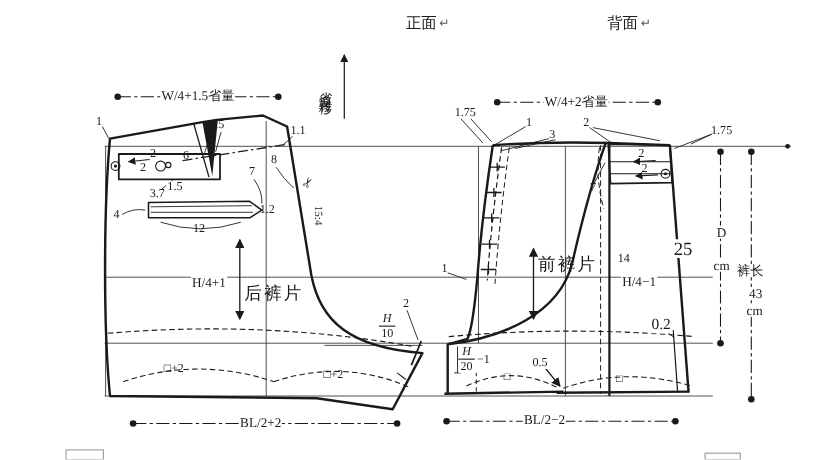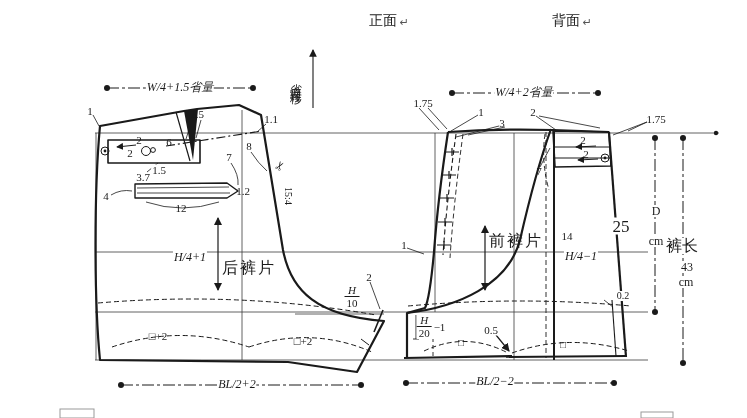--- a/index.html
+++ b/index.html
@@ -2,21 +2,21 @@
 <html><head>
 <meta charset="utf-8">
 <style>
   html,body{margin:0;padding:0;background:#fff}
   .stage{position:relative;width:747px;height:418px;background:#fff;overflow:hidden;
          font-family:"Liberation Serif",serif;color:#1a1a1a}
   .stage svg{position:absolute;left:0;top:0}
   .layer{position:absolute;left:0;top:0;width:100%;height:100%}
   .lbl{position:absolute;white-space:nowrap;line-height:1;font-family:"Liberation Serif",serif}
   .cjk{font-family:"Liberation Sans",sans-serif}
-  .it{font-style:italic}
+  .it{}
   .wb{background:#fff;padding:0 1px}
   .big{font-weight:400;letter-spacing:2px}
   .vert{writing-mode:vertical-rl;letter-spacing:3px}
   .frac{position:absolute;display:flex;align-items:center;background:#fff;line-height:1;
         font-family:"Liberation Serif",serif;font-size:11px}
   .frac .stack{display:flex;flex-direction:column;align-items:center}
   .frac .num{font-style:italic;padding:0 2px}
   .frac .den{border-top:1px solid #1a1a1a;padding:1px 2px 0 2px}
   .frac .suf{margin-left:2px}
 </style>
@@ -173,21 +173,21 @@
       <span class="lbl it wb" style="left: 495px; top: 381px; font-size: 12px; transform: translate(-50%, -50%);">BL/2−2</span>
       <span class="lbl" style="left: 158px; top: 336px; font-size: 11px; transform: translate(-50%, -50%);">□+2</span>
       <span class="lbl" style="left: 303px; top: 341px; font-size: 11px; transform: translate(-50%, -50%);">□+2</span>
       <span class="lbl" style="left: 461px; top: 343px; font-size: 10px; transform: translate(-50%, -50%);">□</span>
       <span class="lbl" style="left: 563px; top: 345px; font-size: 10px; transform: translate(-50%, -50%);">□</span>
       <span class="lbl cjk big" style="left: 249px; top: 268px; font-size: 16px; transform: translate(-50%, -50%);">后裤片</span>
       <span class="lbl cjk big" style="left: 516px; top: 241px; font-size: 16px; transform: translate(-50%, -50%);">前裤片</span>
       <span class="lbl wb" style="left: 656px; top: 211px; font-size: 12px; transform: translate(-50%, -50%);">D</span>
       <span class="lbl wb" style="left: 621px; top: 226px; font-size: 17px; transform: translate(-50%, -50%);">25</span>
       <span class="lbl wb" style="left: 656px; top: 241px; font-size: 12px; transform: translate(-50%, -50%);">cm</span>
-      <span class="lbl cjk wb" style="left: 682px; top: 246px; font-size: 16px; transform: translate(-50%, -50%); text-align: right;">裤长</span>
+      <span class="lbl cjk wb" style="left: 682px; top: 246px; font-size: 12px; transform: translate(-50%, -50%); text-align: right;">裤长</span>
       <span class="lbl wb" style="left: 687px; top: 267px; font-size: 12px; transform: translate(-50%, -50%);">43</span>
       <span class="lbl wb" style="left: 686px; top: 282px; font-size: 12px; transform: translate(-50%, -50%);">cm</span>
       <span class="lbl" style="left: 90px; top: 111px; font-size: 11px; transform: translate(-50%, -50%);">1</span>
       <span class="lbl" style="left: 197px; top: 114px; font-size: 11px; transform: translate(-50%, -50%);">1.5</span>
       <span class="lbl" style="left: 271px; top: 119px; font-size: 11px; transform: translate(-50%, -50%);">1.1</span>
       <span class="lbl" style="left: 139px; top: 140px; font-size: 11px; transform: translate(-50%, -50%);">2</span>
       <span class="lbl" style="left: 130px; top: 153px; font-size: 11px; transform: translate(-50%, -50%);">2</span>
       <span class="lbl" style="left: 169px; top: 142px; font-size: 11px; transform: translate(-50%, -50%);">6</span>
       <span class="lbl wb" style="left: 159px; top: 170px; font-size: 11px; transform: translate(-50%, -50%);">1.5</span>
       <span class="lbl" style="left: 229px; top: 157px; font-size: 11px; transform: translate(-50%, -50%);">7</span>
@@ -202,21 +202,21 @@
       <span class="lbl" style="left: 404px; top: 245px; font-size: 11px; transform: translate(-50%, -50%);">1</span>
       <span class="lbl" style="left: 423px; top: 103px; font-size: 11px; transform: translate(-50%, -50%);">1.75</span>
       <span class="lbl" style="left: 481px; top: 112px; font-size: 11px; transform: translate(-50%, -50%);">1</span>
       <span class="lbl" style="left: 502px; top: 123px; font-size: 11px; transform: translate(-50%, -50%);">3</span>
       <span class="lbl" style="left: 533px; top: 112px; font-size: 11px; transform: translate(-50%, -50%);">2</span>
       <span class="lbl" style="left: 539px; top: 171px; font-size: 11px; transform: translate(-50%, -50%);">7</span>
       <span class="lbl" style="left: 583px; top: 140px; font-size: 11px; transform: translate(-50%, -50%);">2</span>
       <span class="lbl" style="left: 586px; top: 154px; font-size: 11px; transform: translate(-50%, -50%);">2</span>
       <span class="lbl wb" style="left: 567px; top: 236px; font-size: 11px; transform: translate(-50%, -50%);">14</span>
       <span class="lbl" style="left: 656px; top: 119px; font-size: 11px; transform: translate(-50%, -50%);">1.75</span>
-      <span class="lbl wb" style="left: 601px; top: 296px; font-size: 10px; transform: translate(-50%, -50%); margin-left: 22px;">0.2</span>
+      <span class="lbl wb" style="left: 601px; top: 296px; font-size: 14px; transform: translate(-50%, -50%);">0.2</span>
       <span class="lbl wb" style="left: 491px; top: 330px; font-size: 11px; transform: translate(-50%, -50%);">0.5</span>
       <span class="frac" style="left: 352px; top: 297px; transform: translate(-50%, -50%);">
         <span class="stack">
           <span class="num">H</span>
           <span class="den">10</span>
         </span>
       </span>
       <span class="frac" style="left: 431px; top: 327px; transform: translate(-50%, -50%);">
         <span class="stack">
           <span class="num">H</span>

